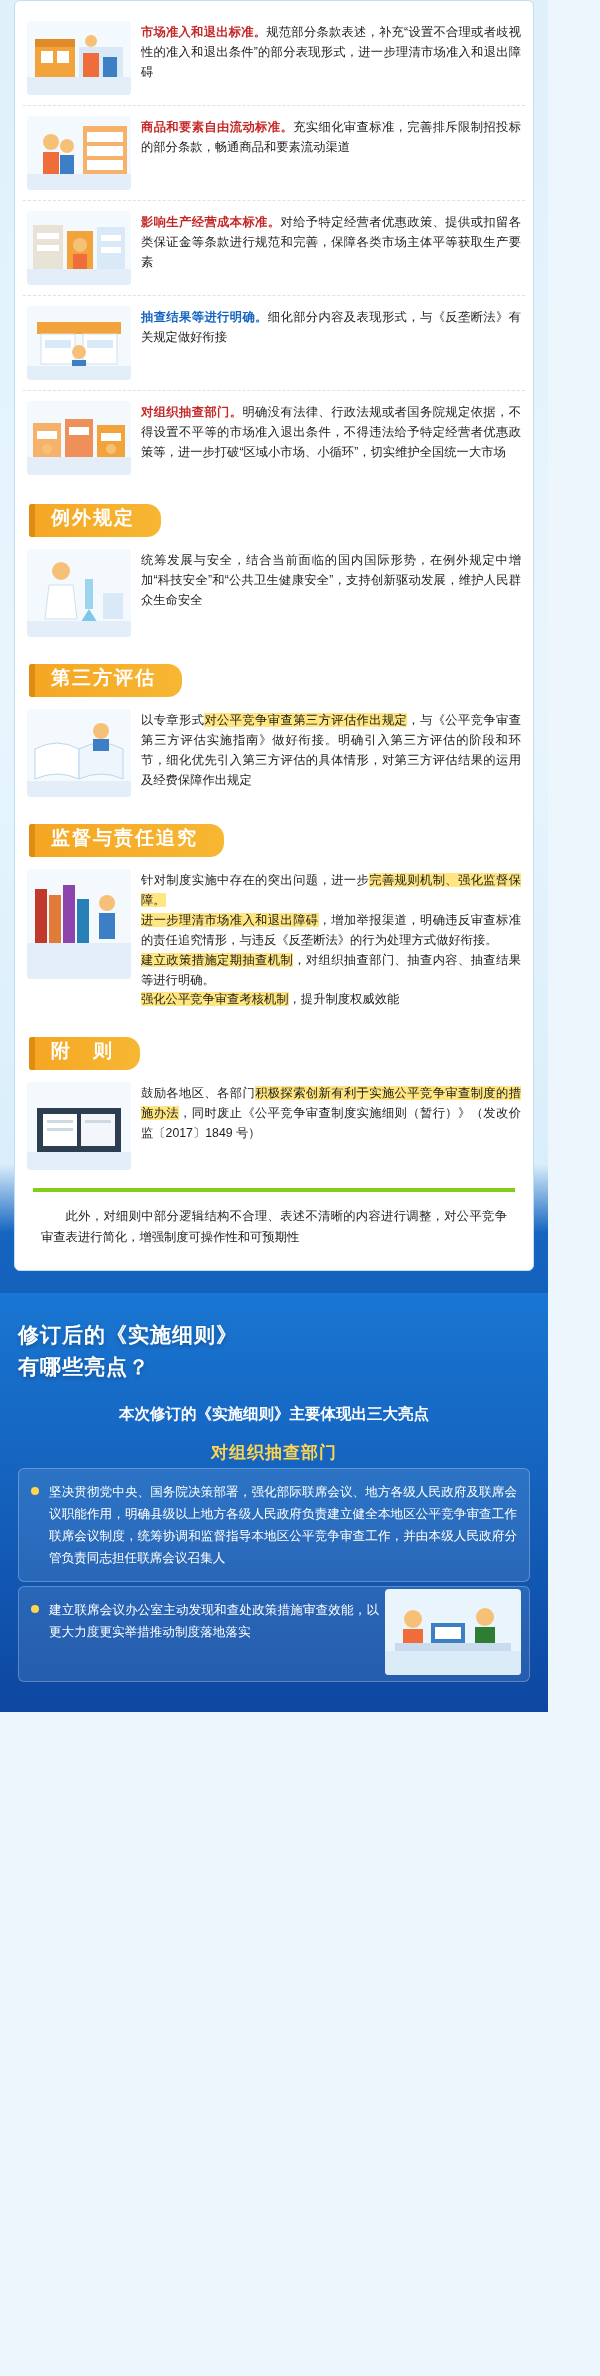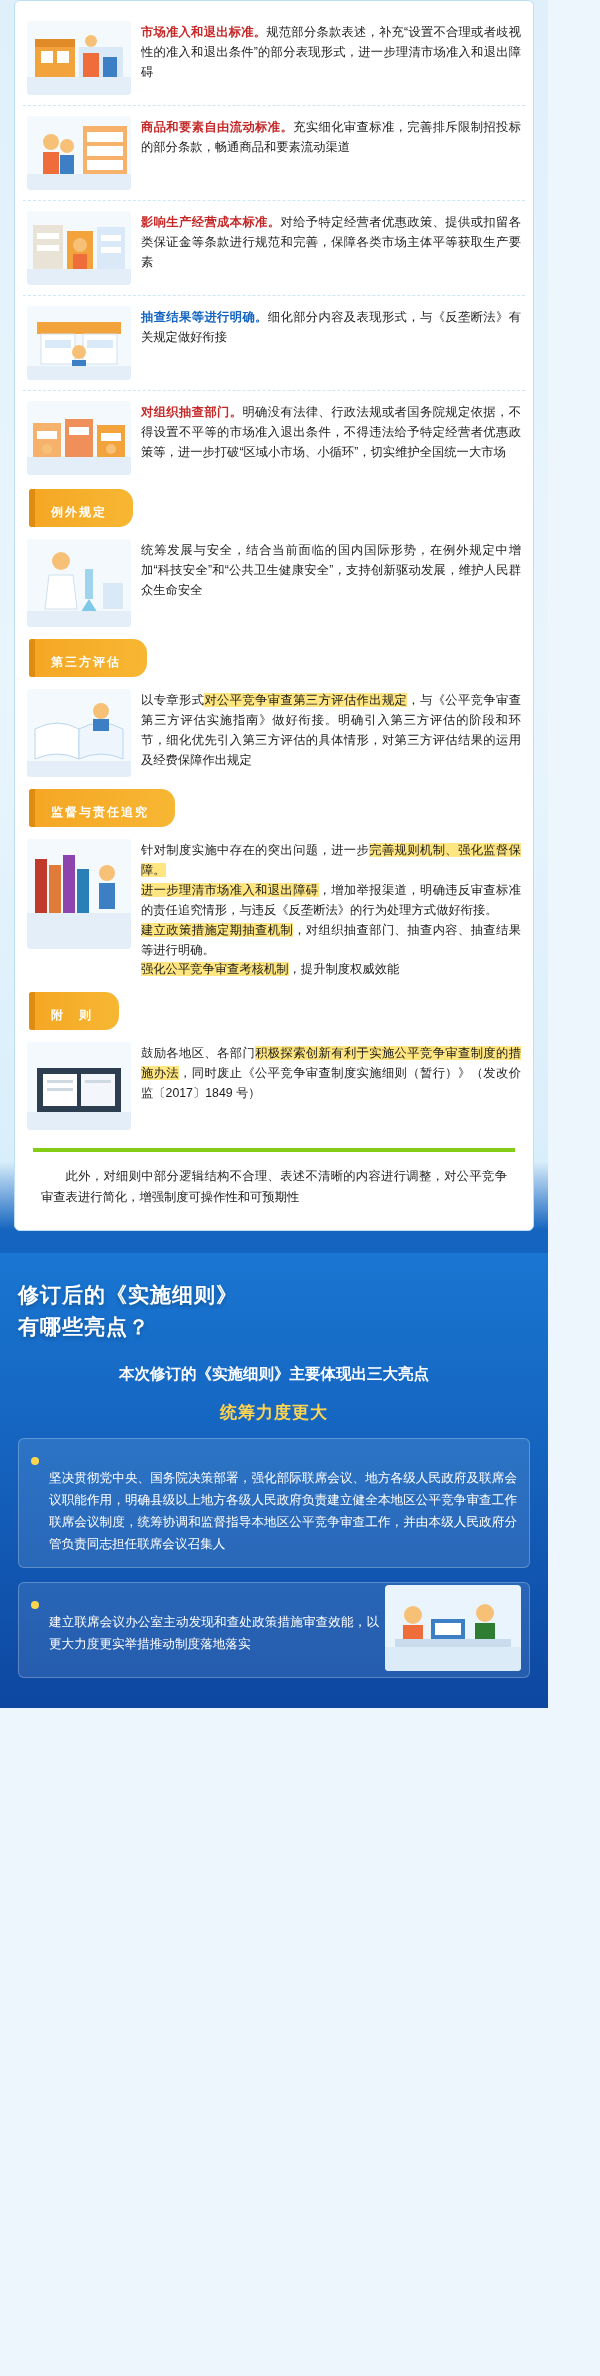--- a/index.html
+++ b/index.html
@@ -49,26 +49,26 @@
     text-align: justify;
     flex: 1;
     padding-top: 2px;
   }
   .hl-red { color: #c62828; font-weight: bold; }
   .hl-blue { color: #1565c0; font-weight: bold; }
   .mark-y { background: #ffe680; }
 
   
   .banner {
-    margin: 4px 0 8px 6px;
+    margin: 19px 0 8px 6px;
     display: inline-block;
     position: relative;
-    padding: 15px 26px 6px 22px;
+    padding: 1px 26px 6px 22px;
     color: #ffffff;
-    font-size: 12px;
+    font-size: 19px;
     font-weight: bold;
     letter-spacing: 2px;
     background: linear-gradient(90deg,#f5a623 0%, #f7b733 100%);
     border-radius: 3px 14px 14px 3px;
   }
   .banner::before {
     content: "";
     position: absolute;
     left: 0; top: 0; bottom: 0;
     width: 6px;
@@ -120,25 +120,25 @@
   }
   .gold-head {
     margin-top: 16px;
     text-align: center;
     font-size: 17px;
     font-weight: bold;
     color: #ffd54f;
     letter-spacing: 1px;
   }
   .bullet {
-    margin-top: 14px;
+    margin-top: 4px;
     background: rgba(255,255,255,0.10);
     border: 1px solid rgba(255,255,255,0.25);
     border-radius: 6px;
-    padding: 28px 12px 12px 30px;
+    padding: 12px 12px 12px 30px;
     position: relative;
     font-size: 12.6px;
     line-height: 1.75;
     text-align: justify;
   }
   .bullet::before {
     content: "";
     position: absolute;
     left: 12px; top: 18px;
     width: 8px; height: 8px;
@@ -348,21 +348,21 @@
 
     <div class="tail">此外，对细则中部分逻辑结构不合理、表述不清晰的内容进行调整，对公平竞争审查表进行简化，增强制度可操作性和可预期性</div>
   </div>
 
   <div class="blue-sec">
     <div class="blue-title">
       <div>修订后的《实施细则》</div>
       <div>有哪些亮点？</div>
     </div>
     <div class="sub-line">本次修订的《实施细则》主要体现出三大亮点</div>
-    <div class="gold-head">统筹力度更大</div>
+    <div class="gold-head">对组织抽查部门</div>
 
     <div class="bullet">
       <span>坚决贯彻党中央、国务院决策部署，强化部际联席会议、地方各级人民政府及联席会议职能作用，明确县级以上地方各级人民政府负责建立健全本地区公平竞争审查工作联席会议制度，统筹协调和监督指导本地区公平竞争审查工作，并由本级人民政府分管负责同志担任联席会议召集人</span>
     </div>
 
     <div class="bullet with-art">
       <span>建立联席会议办公室主动发现和查处政策措施审查效能，以更大力度更实举措推动制度落地落实</span>
       <div class="art">
         <svg viewBox="0 0 136 86" width="136" height="86">
           <rect x="0" y="0" width="136" height="86" fill="#eaf4fc"></rect>

